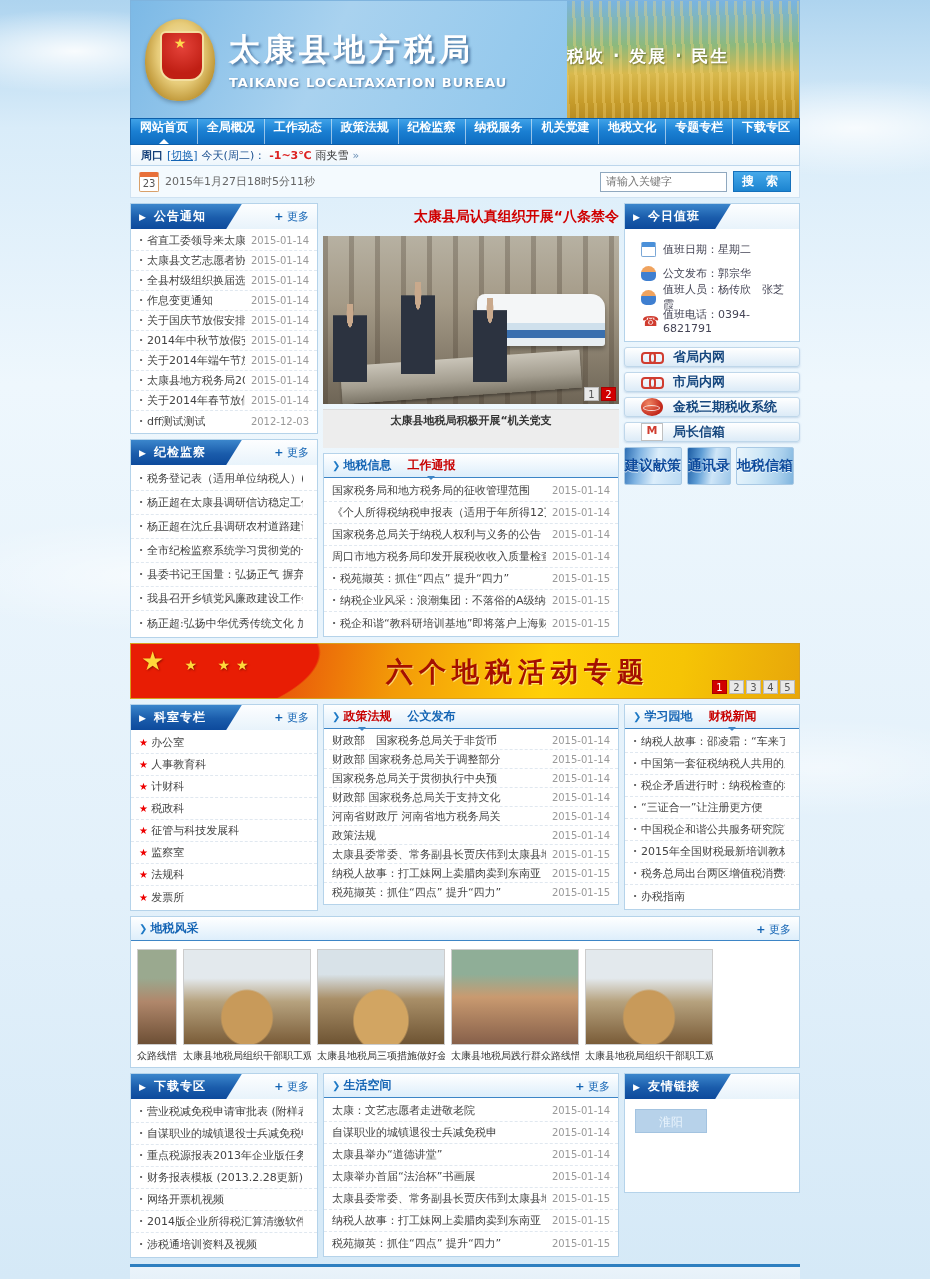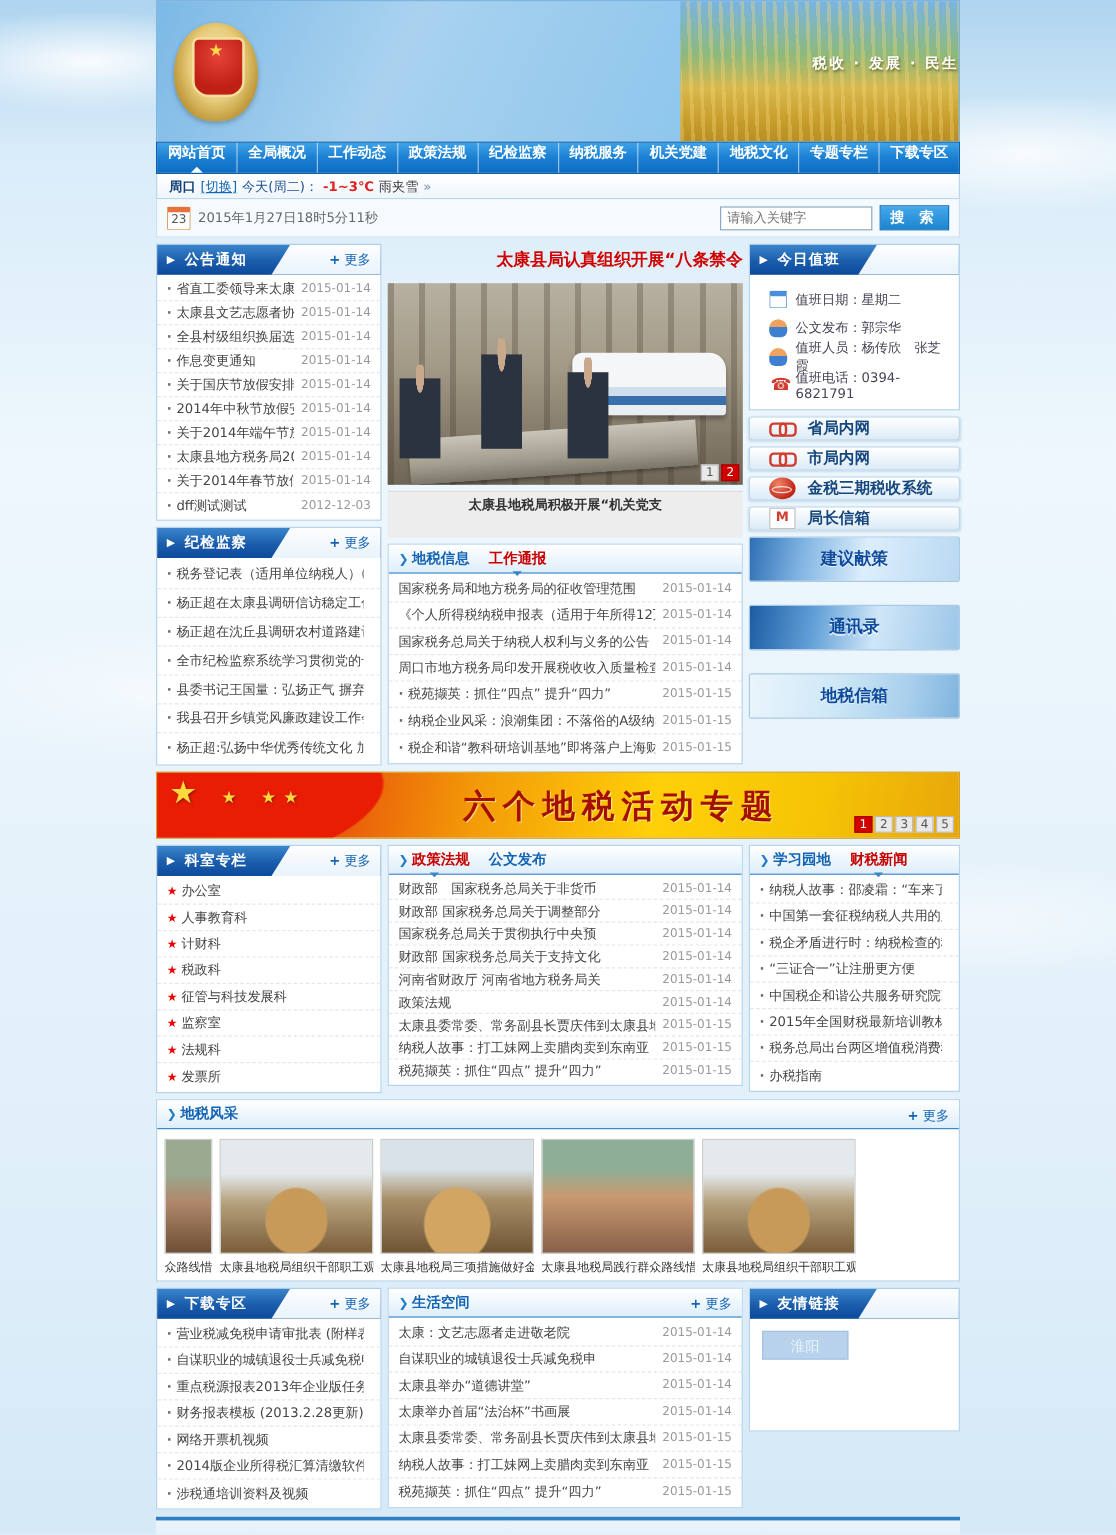--- a/index.html
+++ b/index.html
@@ -15,21 +15,21 @@
   .hdr{height:118px;display:flex;background:linear-gradient(180deg,#8fc5ec 0%,#5fa8dd 55%,#bcdcf2 100%);border:1px solid #7fb4de;border-bottom:none;overflow:hidden}
   .hdr-left{flex:1;display:flex;align-items:center;padding-left:14px;background:linear-gradient(115deg,#7cb9e6 0%,#a9d2ef 45%,#8ec6ec 100%)}
   .emblem{width:70px;height:82px;background:radial-gradient(ellipse at 50% 42%,#f8edc2 0%,#e7cc7a 45%,#b98f2e 78%,#8a6a1e 100%);border-radius:50% 50% 46% 46%;position:relative;flex:none;box-shadow:0 2px 4px rgba(0,0,0,.25)}
   .emblem::before{content:"";position:absolute;left:15px;top:12px;width:40px;height:46px;background:radial-gradient(circle at 50% 30%,#e5433a 0%,#c01f14 70%);border-radius:6px 6px 14px 14px;border:2px solid #f3dfa0}
   .emblem::after{content:"★";position:absolute;left:0;right:0;top:16px;text-align:center;color:#ffd84d;font-size:14px}
   .hdr-titles{margin-left:14px;color:#fff}
   .hdr-title{font-size:31px;font-weight:bold;letter-spacing:4px;text-shadow:2px 2px 3px rgba(20,60,110,.6)}
   .hdr-sub{font-size:13px;font-weight:bold;letter-spacing:1px;margin-top:4px;text-shadow:1px 1px 2px rgba(20,60,110,.6)}
   .hdr-right{width:232px;flex:none;position:relative;background:linear-gradient(180deg,#79b4e2 0%,#8db97c 38%,#d8b94e 62%,#c79d2c 85%,#b88d22 100%)}
   .hdr-right::before{content:"";position:absolute;inset:0;background:repeating-linear-gradient(88deg,rgba(246,214,120,.35) 0 3px,transparent 3px 9px)}
-  .hdr-slogan{position:absolute;top:44px;left:0;right:0;text-align:right;color:#fff;font-size:12px;font-weight:bold;letter-spacing:2px;text-shadow:1px 1px 2px rgba(60,60,10,.6)}
+  .hdr-slogan{position:absolute;top:44px;left:0;right:0;text-align:left;color:#fff;font-size:17px;font-weight:bold;letter-spacing:2px;text-shadow:1px 1px 2px rgba(60,60,10,.6)}
 
   
   .nav{height:27px;display:flex;background:linear-gradient(180deg,#3fa2e8 0%,#1a7fd2 50%,#0e6cc0 100%);border:1px solid #0d5faa;position:relative}
   .nav-item{flex:1;display:flex;align-items:flex-start;justify-content:center;color:#fff;font-size:12px;font-weight:bold;text-decoration:none;position:relative;cursor:pointer}
   .nav-item + .nav-item{border-left:1px solid rgba(255,255,255,.55)}
   .nav-item.current::after{content:"";position:absolute;bottom:0;left:50%;margin-left:-5px;border-left:5px solid transparent;border-right:5px solid transparent;border-bottom:5px solid #fff}
 
   
   .weather{height:21px;display:flex;align-items:center;background:linear-gradient(180deg,#ffffff,#eef6fc);border:1px solid #bcd6ec;border-top:none;font-size:11px;color:#1a4f8f;padding:0 10px;gap:4px}
   .weather .city{font-weight:bold;color:#123d77}
@@ -102,21 +102,21 @@
   .qlinks{display:flex;flex-direction:column;gap:5px}
   .qbtn{height:20px;display:flex;align-items:center;background:linear-gradient(180deg,#ffffff,#dcebf7);border:1px solid #bfd7ea;border-radius:3px;font-size:13px;font-weight:bold;color:#16477e;cursor:pointer;box-shadow:0 1px 2px rgba(120,160,200,.35)}
   .qbtn .ic{width:22px;height:18px;margin:0 10px 0 16px}
   .ic-chain::before,.ic-chain::after{content:"";position:absolute;width:11px;height:8px;border:2.5px solid #d03c2f;border-radius:4px;top:4px}
   .ic-chain::before{left:0}.ic-chain::after{left:8px}
   .ic-globe{background:radial-gradient(circle at 35% 30%,#f08563,#c2271a 70%);border-radius:50%;width:19px;height:19px}
   .ic-globe::before{content:"";position:absolute;left:2px;top:7px;width:15px;height:4px;border-radius:50%;border:1.5px solid rgba(255,255,255,.8)}
   .ic-mail{background:#fff;border:1px solid #c0c0c0;width:20px;height:15px}
   .ic-mail::before{content:"M";position:absolute;left:0;right:0;text-align:center;color:#d03c2f;font-weight:bold;font-size:11px;line-height:13px}
 
-  .bbtns{display:flex;flex-direction:column;gap:19px}
+  .bbtns{display:flex;flex-direction:row;gap:5px}
   .bbtn{height:38px;border:1px solid #a9c9e4;border-radius:2px;display:flex;align-items:center;justify-content:center;font-size:14px;font-weight:bold;color:#0d4a9c;cursor:pointer;text-shadow:0 1px 0 rgba(255,255,255,.7)}
   .bg-suggest{background:linear-gradient(100deg,#2e6fb4 0%,#7fb3e2 25%,#dceefb 55%,#b9d9f2 100%)}
   .bg-contacts{background:linear-gradient(100deg,#1c5ca3 0%,#5f9ed6 30%,#cfe6f8 60%,#9cc6e8 100%)}
   .bg-mailbox{background:linear-gradient(100deg,#eaf5fc 0%,#cfe8f7 40%,#a8cfec 75%,#7fb4de 100%)}
 
   
   .sbanner{position:relative;height:56px;margin-top:5px;border:1px solid #d8a020;background:linear-gradient(100deg,#d81e06 0%,#e8540a 22%,#f39b08 40%,#ffd008 62%,#f6c405 82%,#e8a70a 100%);overflow:hidden;cursor:pointer}
   .sbanner::before{content:"";position:absolute;left:-30px;top:-30px;width:260px;height:120px;background:radial-gradient(ellipse at 30% 40%,#e81d04 0 55%,transparent 56%);transform:rotate(-8deg)}
   .sb-stars{position:absolute;left:10px;top:2px;color:#ffd83a;font-size:26px;letter-spacing:6px;text-shadow:1px 1px 2px #8a1200}
   .sb-stars i{font-style:normal;font-size:14px}
@@ -142,20 +142,24 @@
   .footer{margin-top:6px;border-top:3px solid #2e7fc0;background:linear-gradient(180deg,#eaf3fa,#d9e9f5);padding:11px 0 0 0;height:58px;text-align:center;font-size:10px;color:#555;line-height:18px}
 </style>
 </head>
 <body>
 
 <div class="content">
 
   <div class="hdr">
     <div class="hdr-left">
       <div class="emblem"></div>
+      <div class="hdr-titles">
+        <div class="hdr-title">太康县地方税局</div>
+        <div class="hdr-sub">TAIKANG LOCALTAXATION BUREAU</div>
+      </div>
     </div>
     <div class="hdr-right">
       <div class="hdr-slogan">税收 · 发展 · 民生</div>
     </div>
   </div>
 
   <div class="nav">
 
   <a class="nav-item current">
         <span>网站首页</span>

